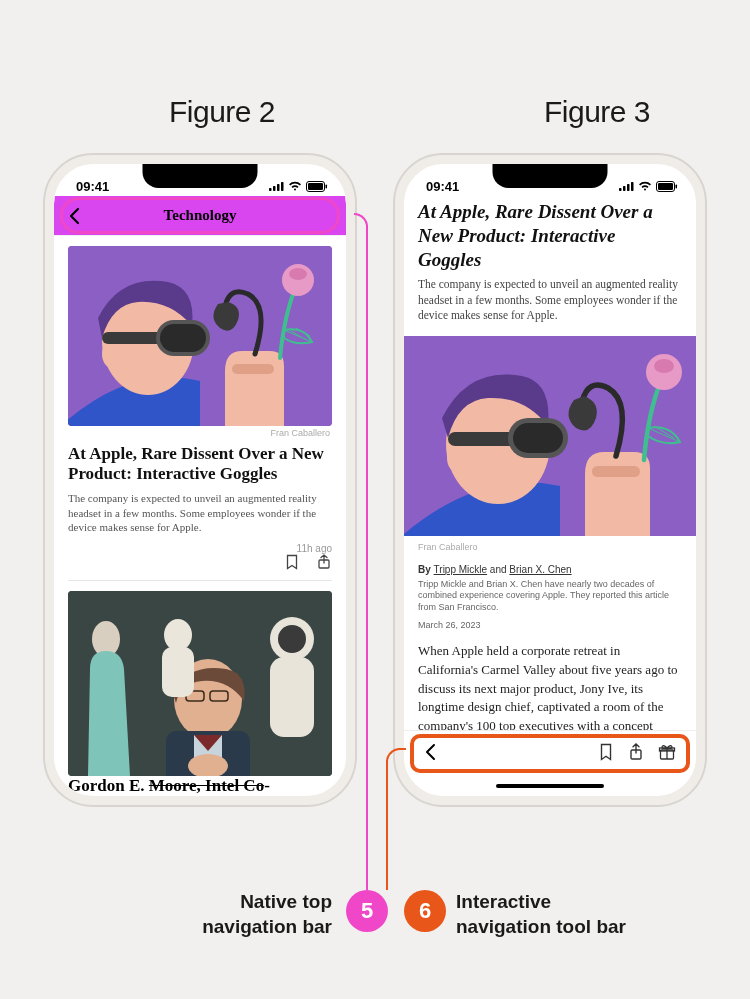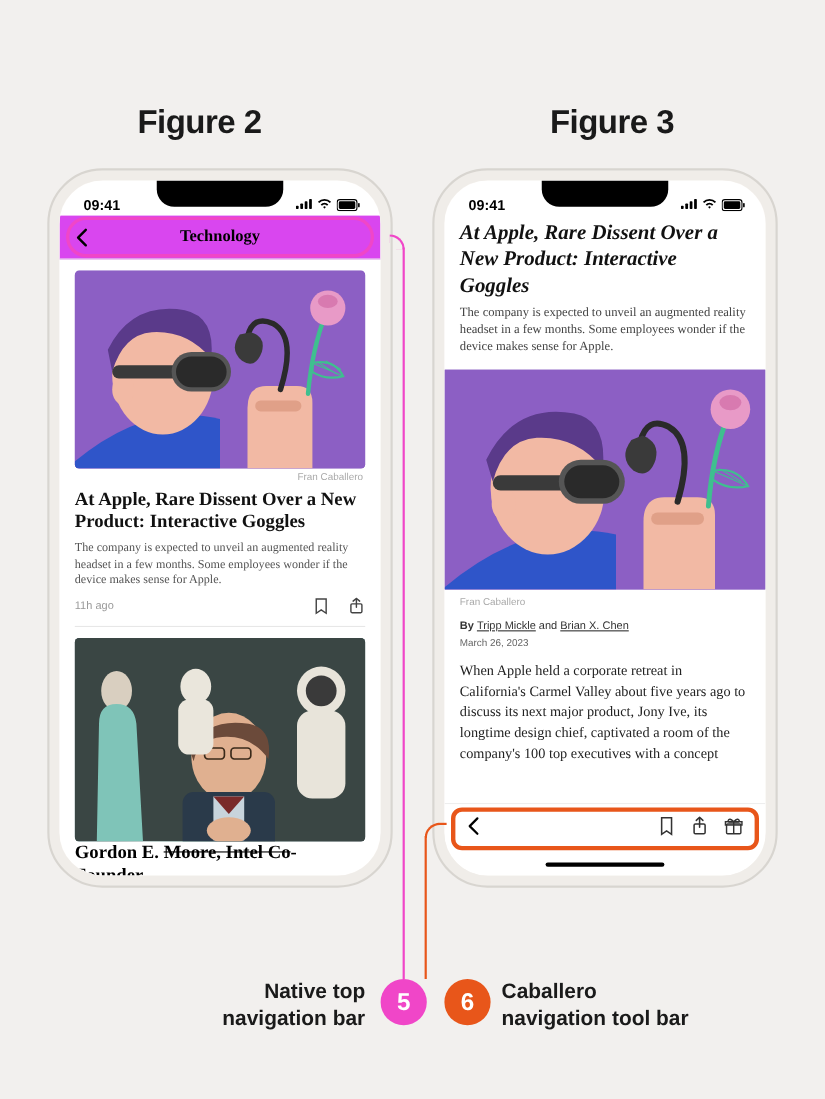--- a/index.html
+++ b/index.html
@@ -6,23 +6,24 @@
   body {
     width: 750px;
     height: 999px;
     background: #f2f0ee;
     font-family: -apple-system, BlinkMacSystemFont, "Helvetica Neue", sans-serif;
     position: relative;
   }
   .figure-label {
     position: absolute;
     font-size: 30px;
-    font-weight: 700;
+    font-weight: 400;
     color: #1a1a1a;
     letter-spacing: -0.5px;
+    margin-left: 44px;
   }
   .fig-label-2 { left: 125px; top: 95px; }
   .fig-label-3 { left: 500px; top: 95px; }
 
   
   .phone {
     position: absolute;
     width: 310px;
     height: 650px;
     background: #fdfbf9;
@@ -143,23 +144,24 @@
   }
   .deck-lg {
     font-family: Georgia, serif;
     font-size: 11.5px;
     line-height: 1.35;
     color: #444;
     padding: 0 14px 8px;
   }
   .meta-row {
     display: flex;
-    align-items: center;
+    align-items: flex-end;
     justify-content: space-between;
     margin-top: 8px;
+    flex-direction: column;
   }
   .time-ago { font-size: 10px; color: #999; }
   .action-icons { display: flex; gap: 16px; }
   .icon-btn { width: 16px; height: 16px; color: #555; }
 
   .divider { height: 1px; background: #e7e7e7; margin: 10px 0; }
 
   
   .photo-card {
     width: 100%;
@@ -483,20 +485,21 @@
         <circle cx="264" cy="36" r="18" fill="#e89ac7"></circle>
         <ellipse cx="264" cy="30" rx="10" ry="7" fill="#d87ab0"></ellipse>
       </svg>
     </div>
     <div class="credit credit-left">Fran Caballero</div>
 
     <div class="byline-block">
       <div class="byline">
         <span class="by">By </span><u>Tripp Mickle</u><span> and </span><u>Brian X. Chen</u>
       </div>
+      <div class="bio">Tripp Mickle and Brian X. Chen have nearly two decades of combined experience covering Apple. They reported this article from San Francisco.</div>
       <div class="date">March 26, 2023</div>
     </div>
 
     <div class="body-text">When Apple held a corporate retreat in California's Carmel Valley about five years ago to discuss its next major product, Jony Ive, its longtime design chief, captivated a room of the company's 100 top executives with a concept</div>
 
     <div class="bottom-bar-wrap">
       <div class="bottom-bar">
         <div class="bottom-bar-hl"></div>
         <span>
           <svg width="14" height="20" viewBox="0 0 14 20">
@@ -537,15 +540,15 @@
 <div class="conn6-vert"></div>
 
 <div class="badge badge-5">5</div>
 <div class="badge badge-6">6</div>
 
 <div class="annot-text-5">
   <span>Native top</span><br>
   <span>navigation bar</span>
 </div>
 <div class="annot-text-6">
-  <span>Caballero</span><br>
+  <span>Interactive</span><br>
   <span>navigation tool bar</span>
 </div>
 
 </body></html>

